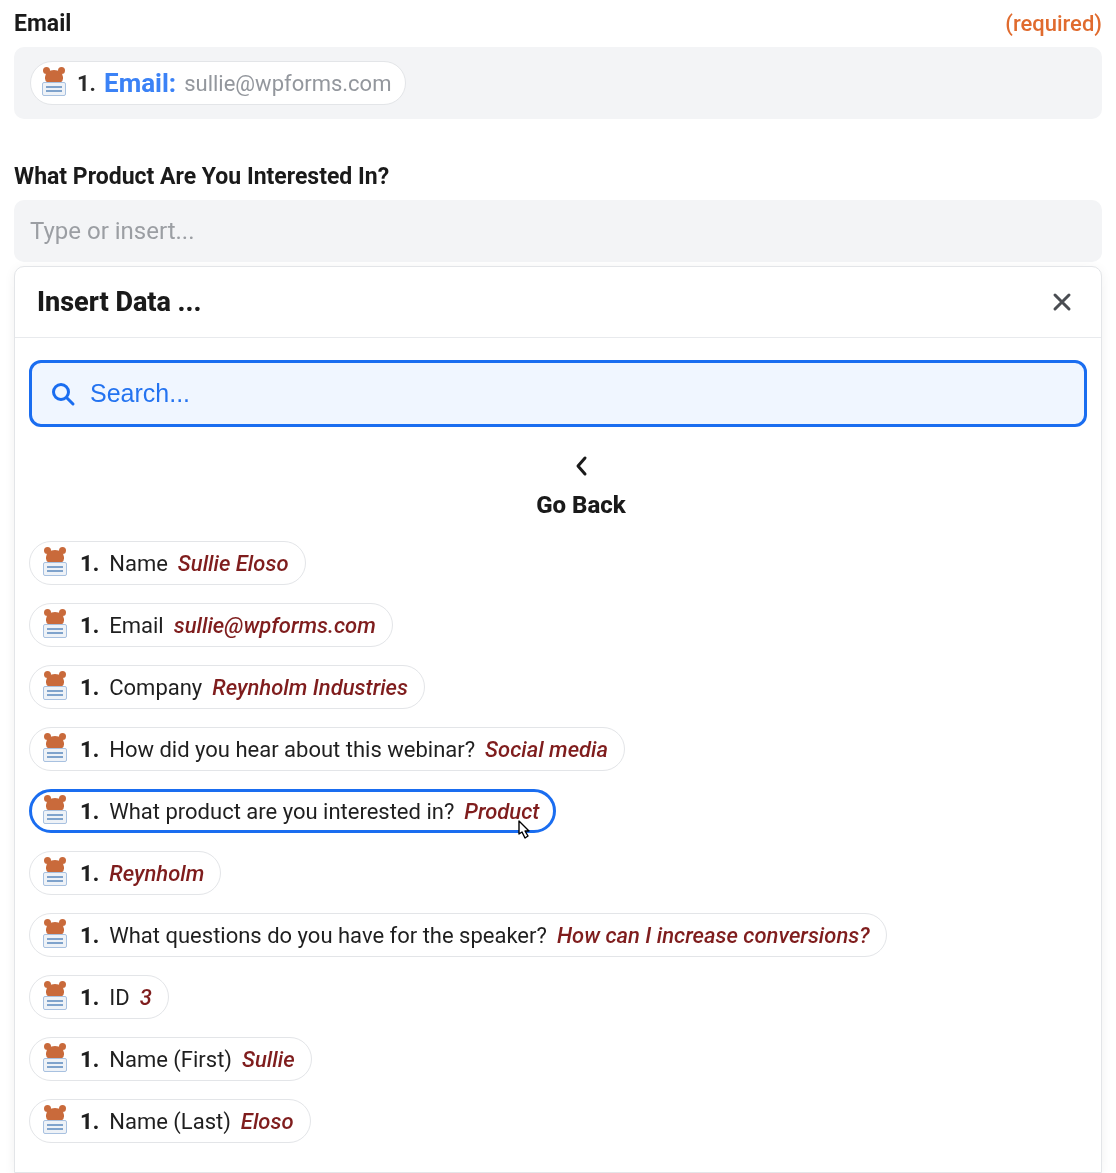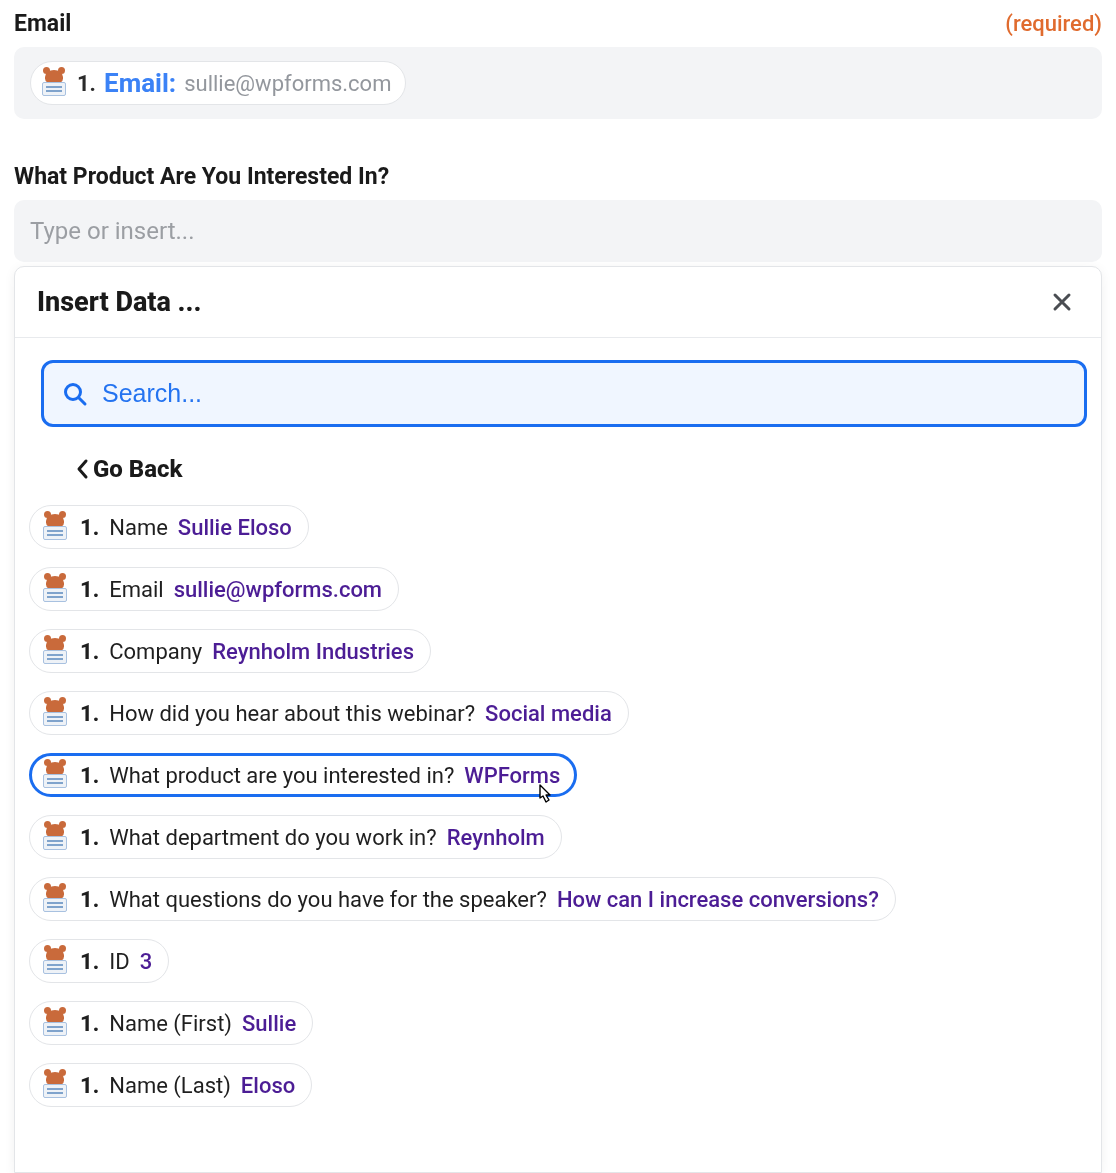--- a/index.html
+++ b/index.html
@@ -76,38 +76,38 @@
 
   .search-wrap { padding: 22px 14px 10px 14px; }
   .search-box {
     display: flex;
     align-items: center;
     gap: 14px;
     border: 3px solid #1a6df0;
     background: #f0f6ff;
     border-radius: 12px;
     padding: 16px 18px;
-    margin-left: 12px;
   }
   .search-box input {
     flex: 1;
     border: none;
     background: transparent;
     font-size: 25px;
     color: #1a6df0;
     outline: none;
   }
   .search-box input::placeholder { color: #1a6df0; opacity: 0.95; }
 
   .goback-row {
     display: flex;
     align-items: center;
-    gap: 4px;
+    gap: 14px;
     padding: 18px 14px 22px 60px;
     cursor: pointer;
+    flex-direction: column;
   }
   .goback-row .gb-label { font-weight: 800; font-size: 24px; color: #1a1a1a; }
 
   .list-wrap {
     position: relative;
     flex: 1;
     overflow: hidden;
   }
   .list {
     padding: 0 14px 10px 14px;
@@ -132,21 +132,21 @@
     padding: 8px 16px 8px 10px;
     cursor: pointer;
     position: relative;
   }
   .pill.selected {
     border: 3px solid #1a6df0;
     padding: 6px 14px 6px 8px;
   }
   .pill .p-num { font-weight: 800; font-size: 22px; color: #1f1f1f; }
   .pill .p-label { font-weight: 400; font-size: 22px; color: #1f1f1f; }
-  .pill .p-value { font-size: 22px; color: #4c1d95; font-weight: 500; }
+  .pill .p-value { font-size: 22px; color: #7f1d1d; font-weight: 500; font-style: italic; }
 
   
   .wp-icon {
     width: 30px; height: 26px;
     position: relative;
     flex-shrink: 0;
   }
   .wp-icon .bear {
     position: absolute; top: 0; left: 6px;
     width: 18px; height: 14px;
@@ -276,32 +276,31 @@
           <span class="p-label">How did you hear about this webinar?</span>
           <span class="p-value">Social media</span>
         </div>
         <div class="pill selected">
           <span class="wp-icon">
             <span class="bear"></span>
             <span class="sheet"></span>
           </span>
           <span class="p-num">1.</span>
           <span class="p-label">What product are you interested in?</span>
-          <span class="p-value">WPForms</span>
+          <span class="p-value">Product</span>
           <svg class="cursor-overlay" width="24" height="26" viewBox="0 0 24 26">
             <path d="M8 3 L8 16 L11 14 L14 20 L17 18 L14 13 L18 13 Z" fill="#fff" stroke="#000" stroke-width="1.4" stroke-linejoin="round"></path>
           </svg>
         </div>
         <div class="pill">
           <span class="wp-icon">
             <span class="bear"></span>
             <span class="sheet"></span>
           </span>
           <span class="p-num">1.</span>
-          <span class="p-label">What department do you work in?</span>
           <span class="p-value">Reynholm</span>
         </div>
         <div class="pill">
           <span class="wp-icon">
             <span class="bear"></span>
             <span class="sheet"></span>
           </span>
           <span class="p-num">1.</span>
           <span class="p-label">What questions do you have for the speaker?</span>
           <span class="p-value">How can I increase conversions?</span>

